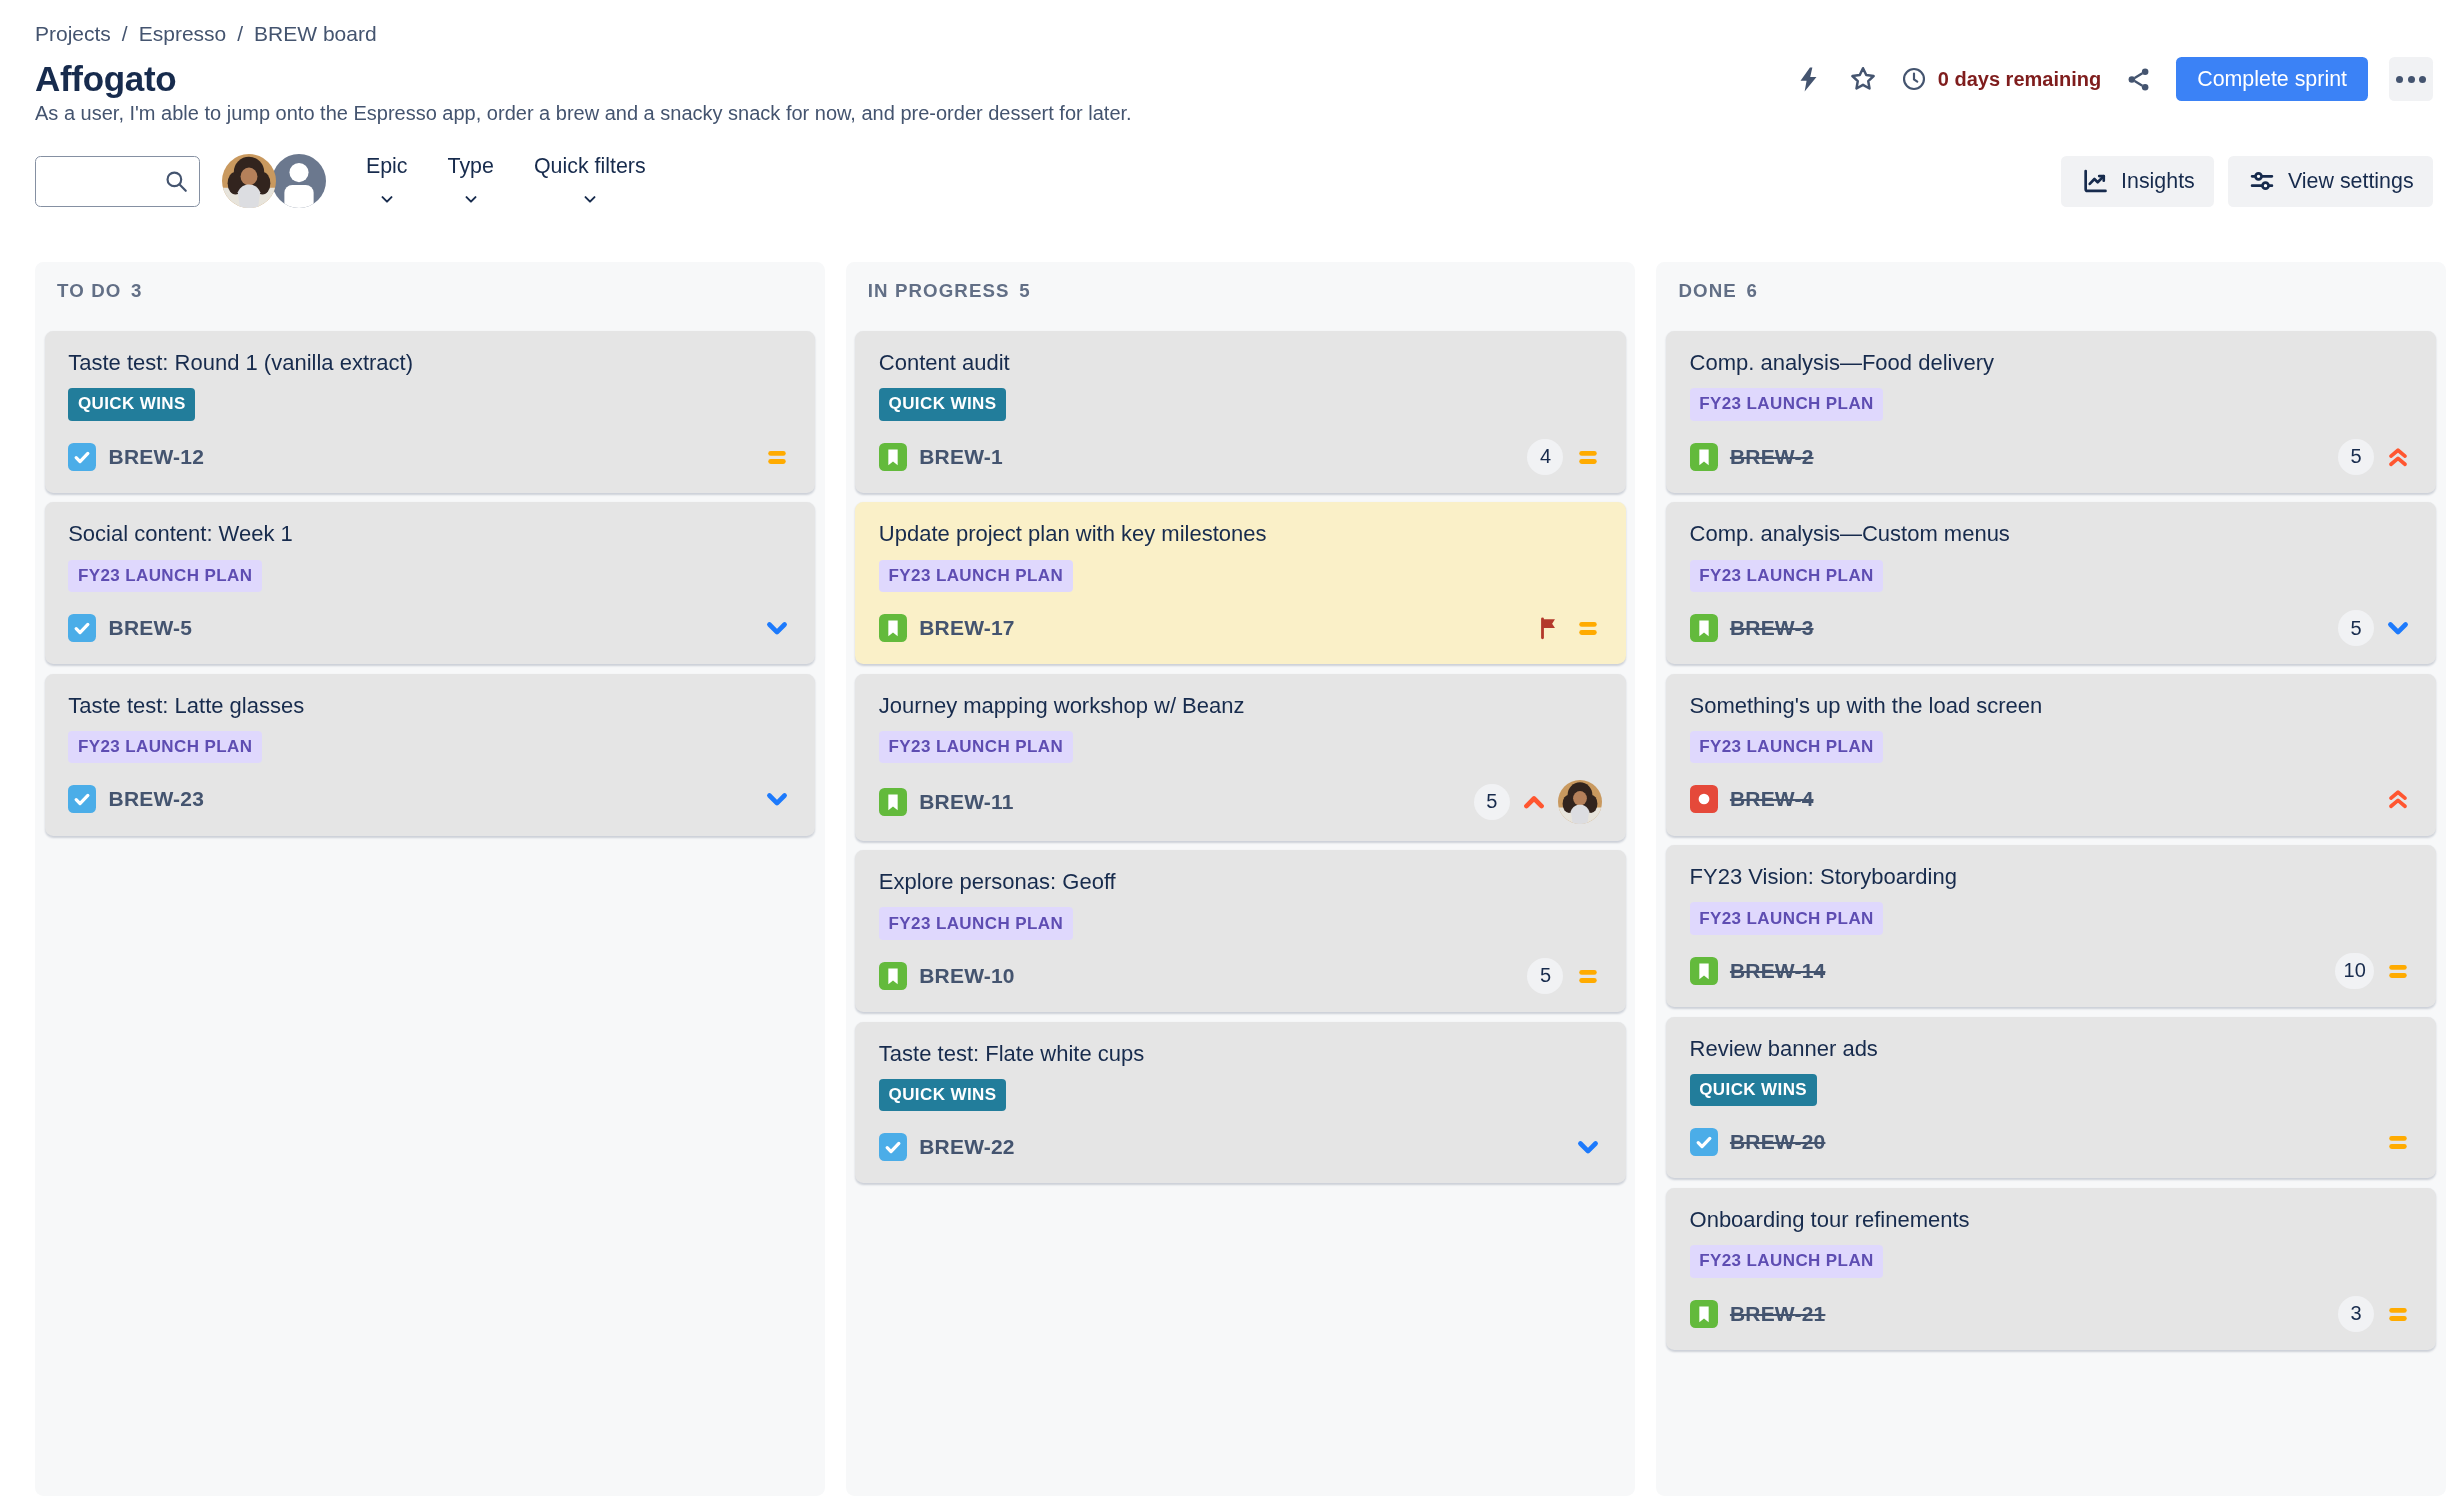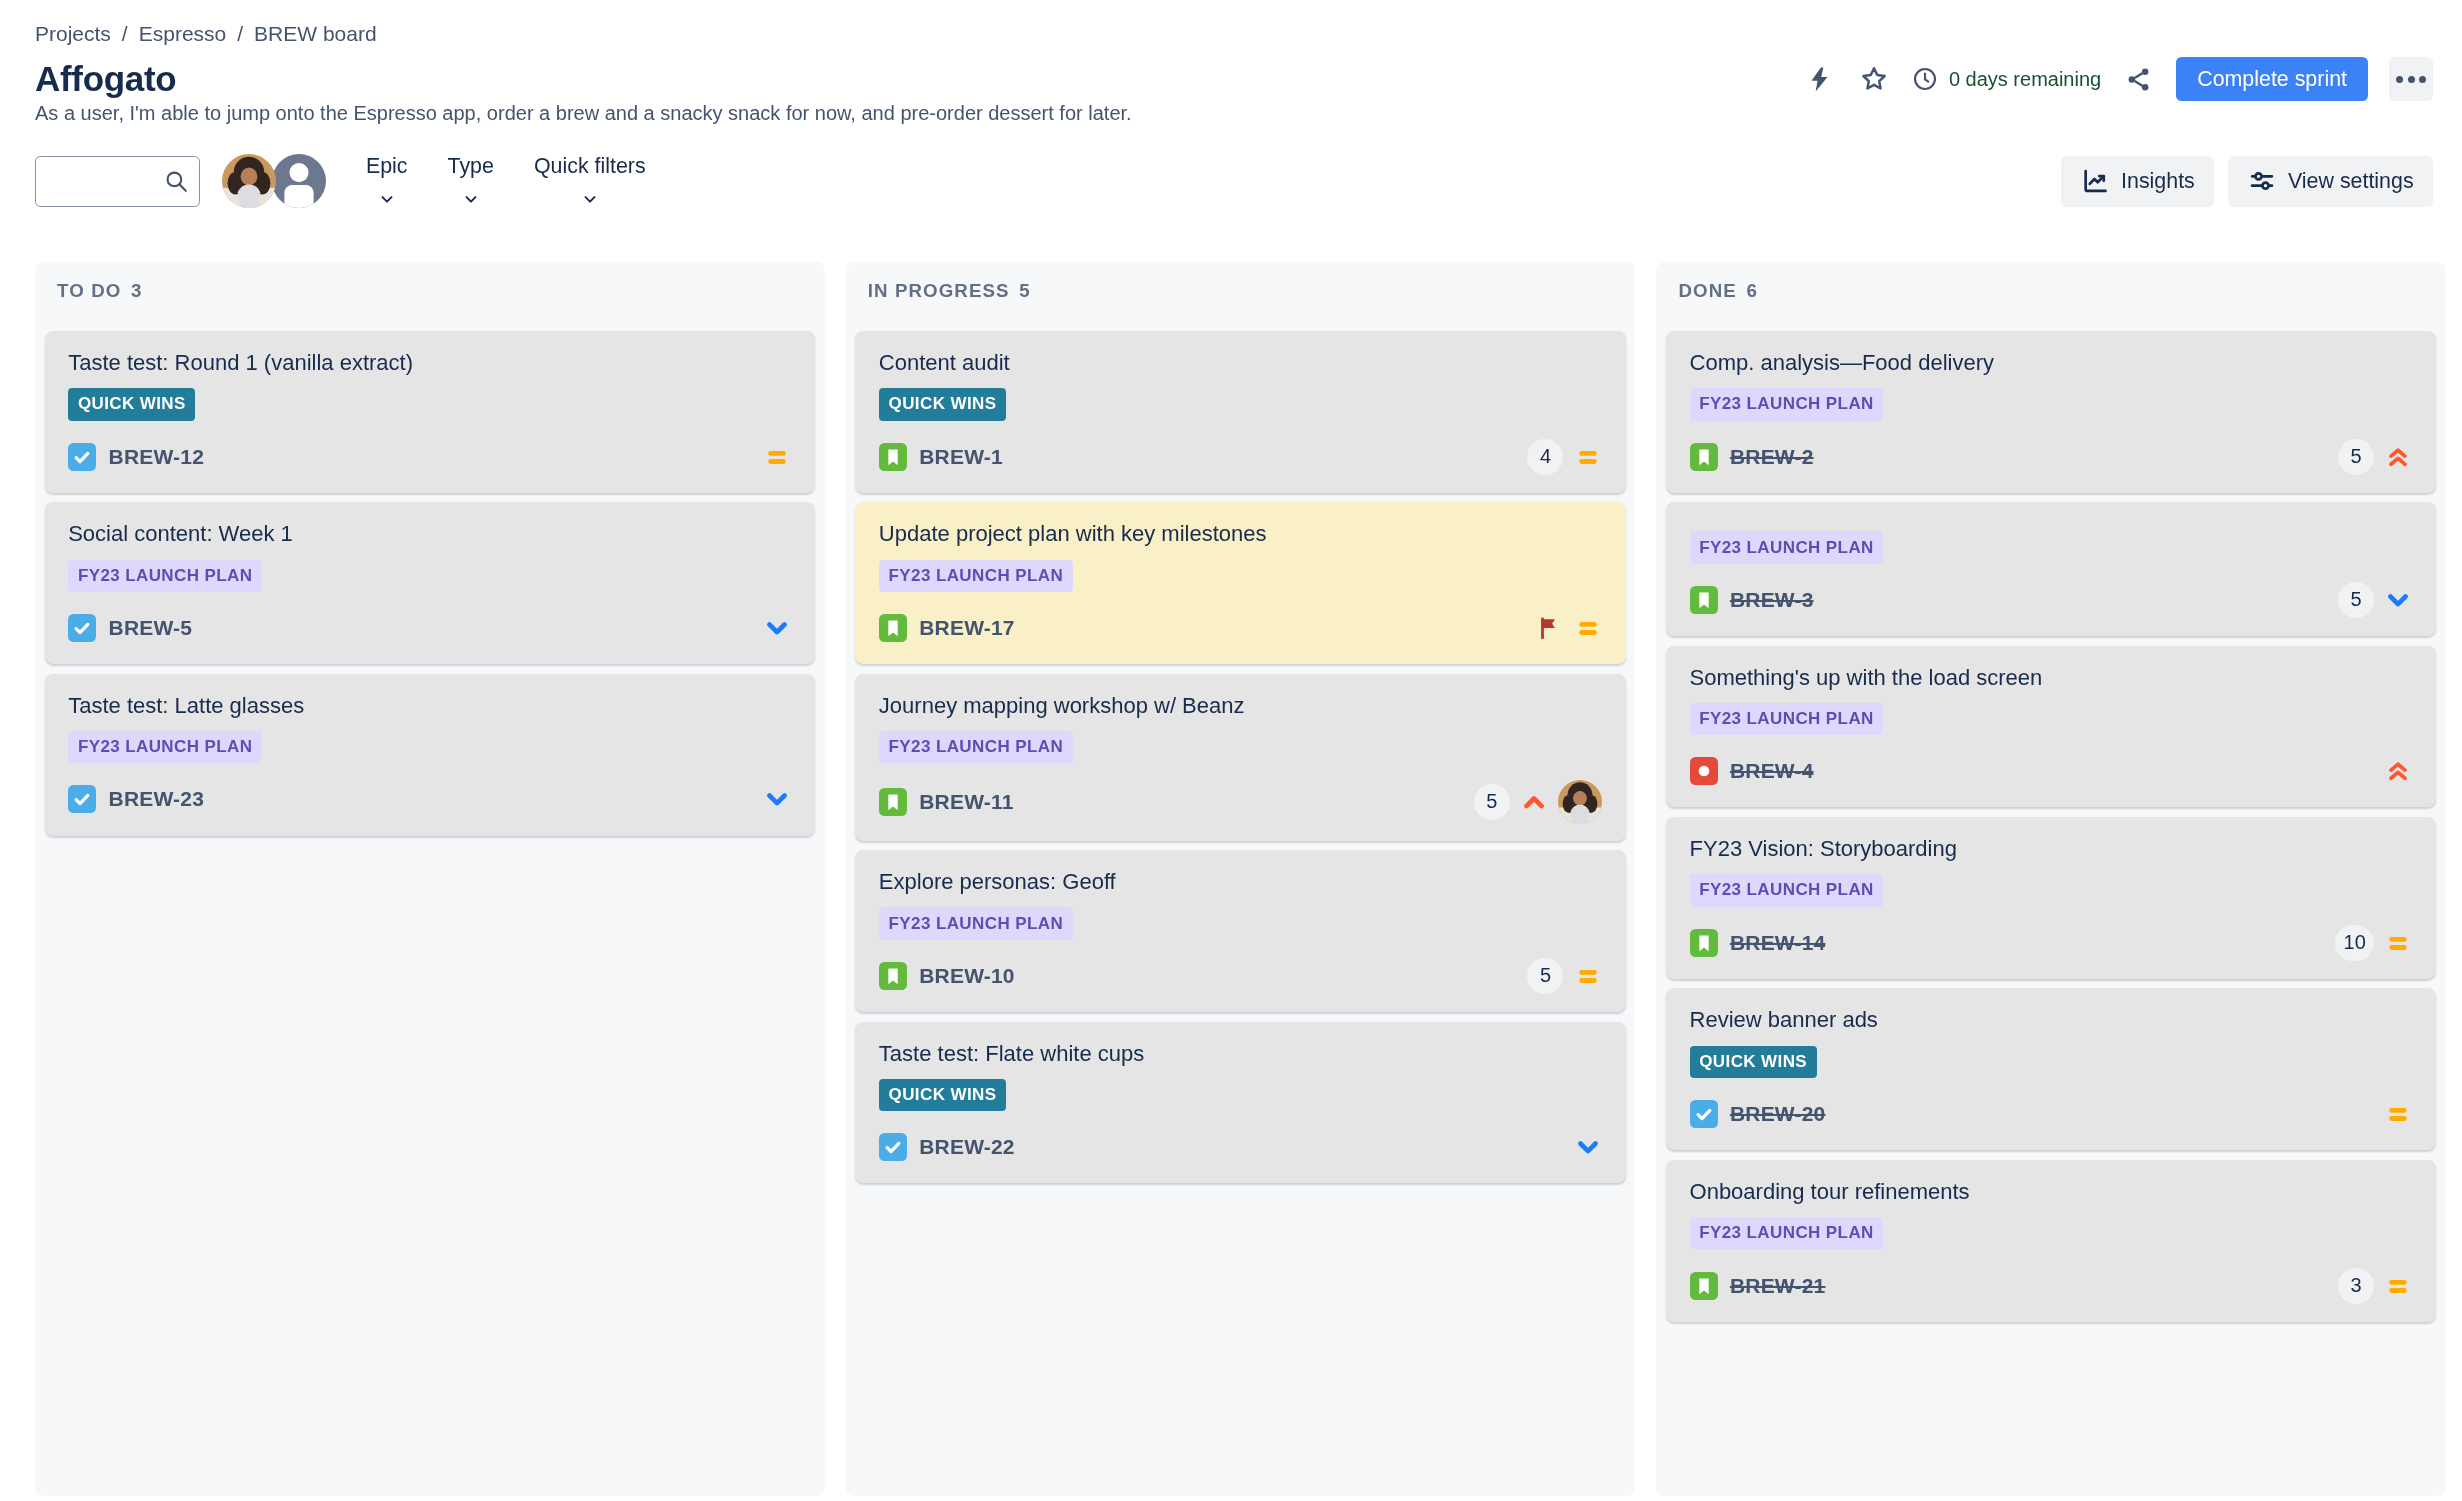--- a/index.html
+++ b/index.html
@@ -8,21 +8,21 @@
   .page { width:2462px; height:1501px; display:flex; flex-direction:column; }
 
   
   .header { padding:22px 29px 0 35px; flex:0 0 auto; }
   .breadcrumb { display:flex; align-items:center; gap:11px; font-size:21px; color:#44546F; }
   .breadcrumb .crumb { cursor:pointer; }
   .title-row { display:flex; align-items:center; margin-top:11px; }
   .page-title { font-size:35px; font-weight:600; color:#172B4D; letter-spacing:-0.3px; }
   .title-actions { margin-left:auto; display:flex; align-items:center; gap:21px; }
   .icon-btn { width:33px; height:33px; display:flex; align-items:center; justify-content:center; cursor:pointer; }
-  .days-remaining { display:flex; align-items:center; gap:9.7px; font-size:20px; color:#14532d; }
+  .days-remaining { display:flex; align-items:center; gap:9.7px; font-size:20px; color:#7f1d1d;font-weight:bold; }
   .btn-primary { height:44px; padding:0 21px; border-radius:5.5px; border:none; background:#3b82f6;
                  color:#fff; font-size:21.4px; font-weight:500; font-family:inherit; display:flex; align-items:center; cursor:pointer; }
   .btn-more { width:44px; height:44px; border-radius:5.5px; background:#F1F2F4; border:none;
               display:flex; align-items:center; justify-content:center; gap:4.8px; cursor:pointer; }
   .btn-more i { width:7px; height:7px; border-radius:50%; background:#44546F; }
   .description { margin-top:1px; font-size:20px; color:#44546F; }
 
   
   .toolbar { display:flex; align-items:center; margin-top:29px; padding:0 29px 0 35px; flex:0 0 auto; }
   .search-box { position:relative; width:165px; height:51px; }
@@ -365,21 +365,21 @@
               <span class="footer-right">
                 <span class="points-pill">5</span>
                 <span class="pr-icon">
                   <svg width="28" height="28" viewBox="0 0 24 24">
                     <path d="M6 11.2l6-5 6 5" fill="none" stroke="#FF5630" stroke-width="3.2" stroke-linecap="round" stroke-linejoin="round"></path>
                     <path d="M6 18.2l6-5 6 5" fill="none" stroke="#FF5630" stroke-width="3.2" stroke-linecap="round" stroke-linejoin="round"></path>
                   </svg>
                 </span>
               </span>
             </div></article>
-          <article class="card done"><span class="card-badge" style="background: rgb(223, 216, 253); color: rgb(94, 77, 178);">FY23 LAUNCH PLAN</span><div class="card-footer">
+          <article class="card done"><div class="card-title">Comp. analysis—Custom menus</div><span class="card-badge" style="background: rgb(223, 216, 253); color: rgb(94, 77, 178);">FY23 LAUNCH PLAN</span><div class="card-footer">
               <span class="type-icon" style="background: rgb(99, 186, 60);">
                 <svg width="28" height="28" viewBox="0 0 24 24">
                   <path d="M8 5.5h8V19l-4-3.1L8 19z" fill="#fff"></path>
                 </svg>
               </span>
               <span class="card-key">BREW-3</span>
               <span class="footer-right">
                 <span class="points-pill">5</span>
                 <span class="pr-icon">
                   <svg width="28" height="28" viewBox="0 0 24 24">

